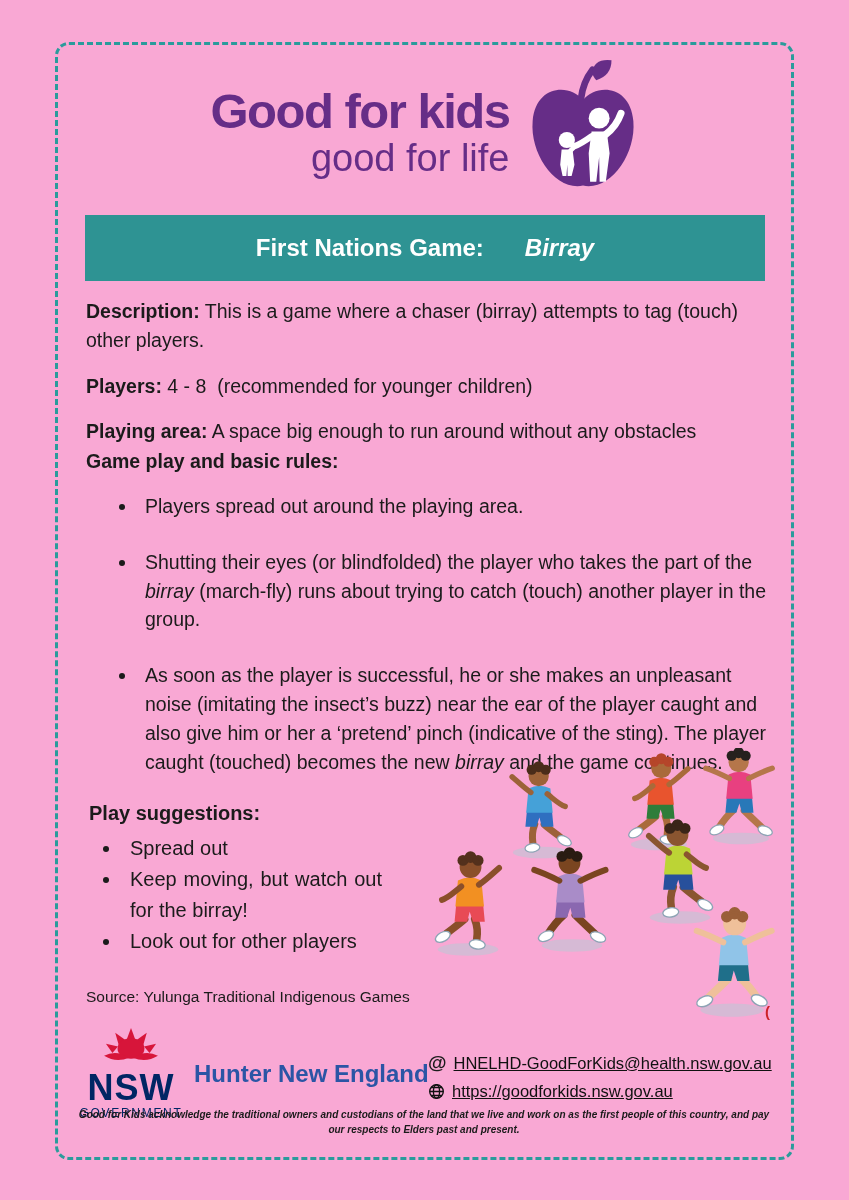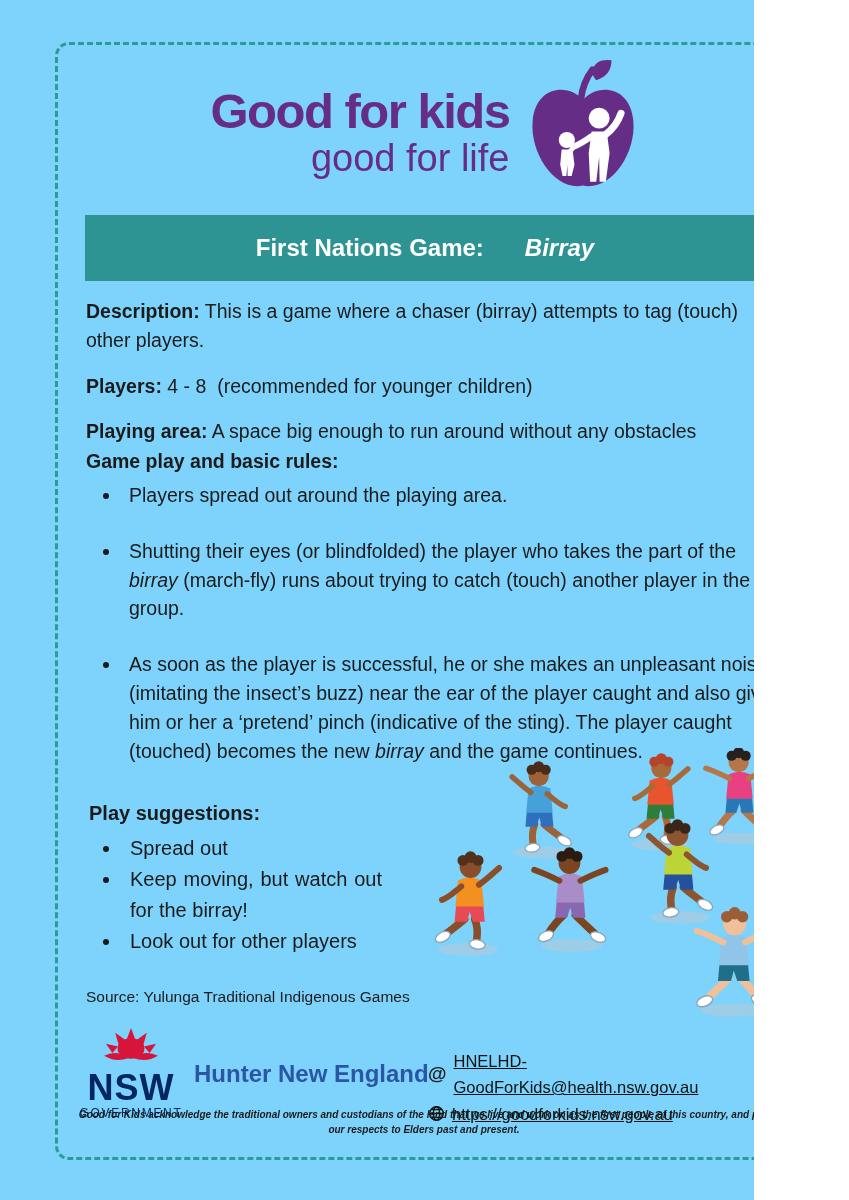--- a/index.html
+++ b/index.html
@@ -1,16 +1,16 @@
 <!DOCTYPE html>
 <html><head>
 <meta charset="utf-8">
 <style>
   html,body{margin:0;padding:0;background:#fff;}
-  .page{position:relative;width:754px;height:1200px;background:#7dd3fc;overflow:hidden;
+  .page{position:relative;width:849px;height:1200px;background:#f9a8d4;overflow:hidden;
         font-family:"Liberation Sans",sans-serif;color:#1b1b1b;}
   .border-frame{position:absolute;left:55px;top:42px;width:733px;height:1112px;
         border:3.5px dashed #2a9b9b;border-radius:14px;pointer-events:none;}
 
   
   .logo-row{position:absolute;left:85px;top:52px;width:680px;height:160px;
         display:flex;align-items:center;justify-content:center;gap:16px;}
   .logo-text{text-align:right;color:#662d87;}
   .logo-title{font-size:49px;font-weight:bold;letter-spacing:-1.5px;line-height:1;}
   .logo-sub{font-size:38px;font-weight:normal;letter-spacing:0;line-height:1.02;margin-top:3px;}
@@ -22,21 +22,21 @@
         font-size:24px;font-weight:bold;gap:32px;}
   .banner .game{font-style:italic;margin-left:9px;}
 
   
   .details{position:absolute;left:86px;top:297px;width:696px;font-size:19.5px;line-height:1.5;}
   .details p{margin:0 0 16px 0;white-space:pre-wrap;}
 
   
   .rules{position:absolute;left:86px;top:447px;width:700px;font-size:19.5px;line-height:1.48;}
   .rules h3{font-size:19.5px;margin:0 0 5px 0;}
-  .rules ul{margin:0;padding-left:36px;}
+  .rules ul{margin:16px;padding-left:36px;}
   .rules li{margin-bottom:27px;padding-left:7px;}
   .rules em{font-style:italic;}
 
   
   .sugg{position:absolute;left:89px;top:798px;width:340px;font-size:20px;line-height:1.55;}
   .sugg h3{font-size:20px;margin:0 0 4px 0;}
   .sugg ul{margin:0;padding-left:33px;}
   .sugg li{padding-left:8px;}
   .sugg li.justify{width:252px;text-align:justify;}
 

